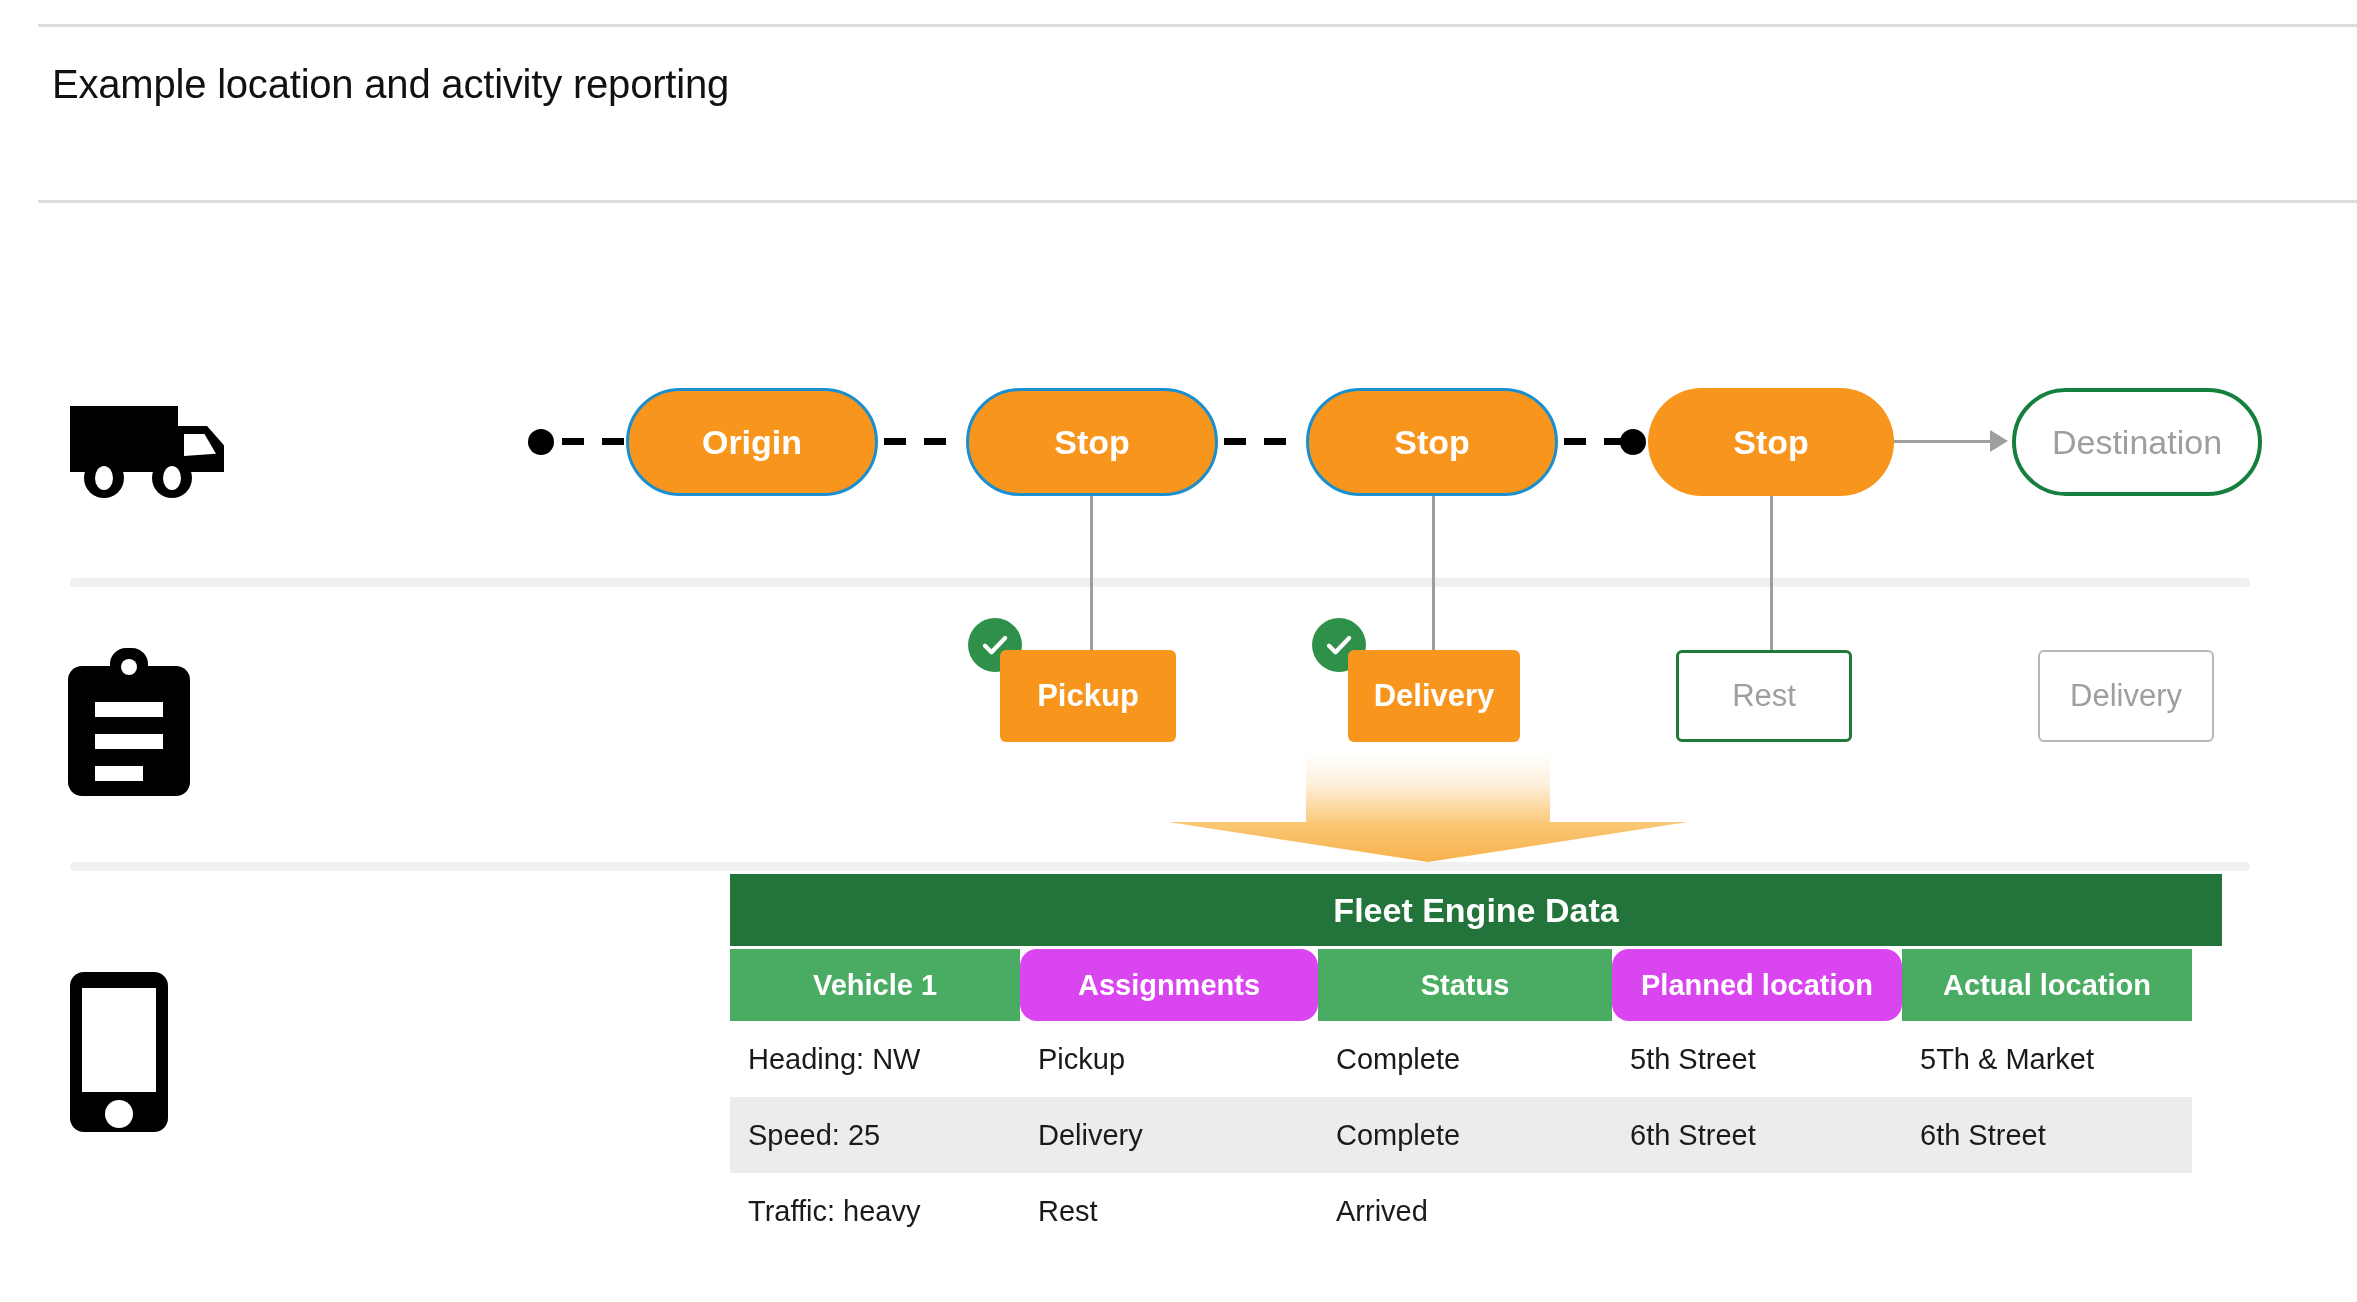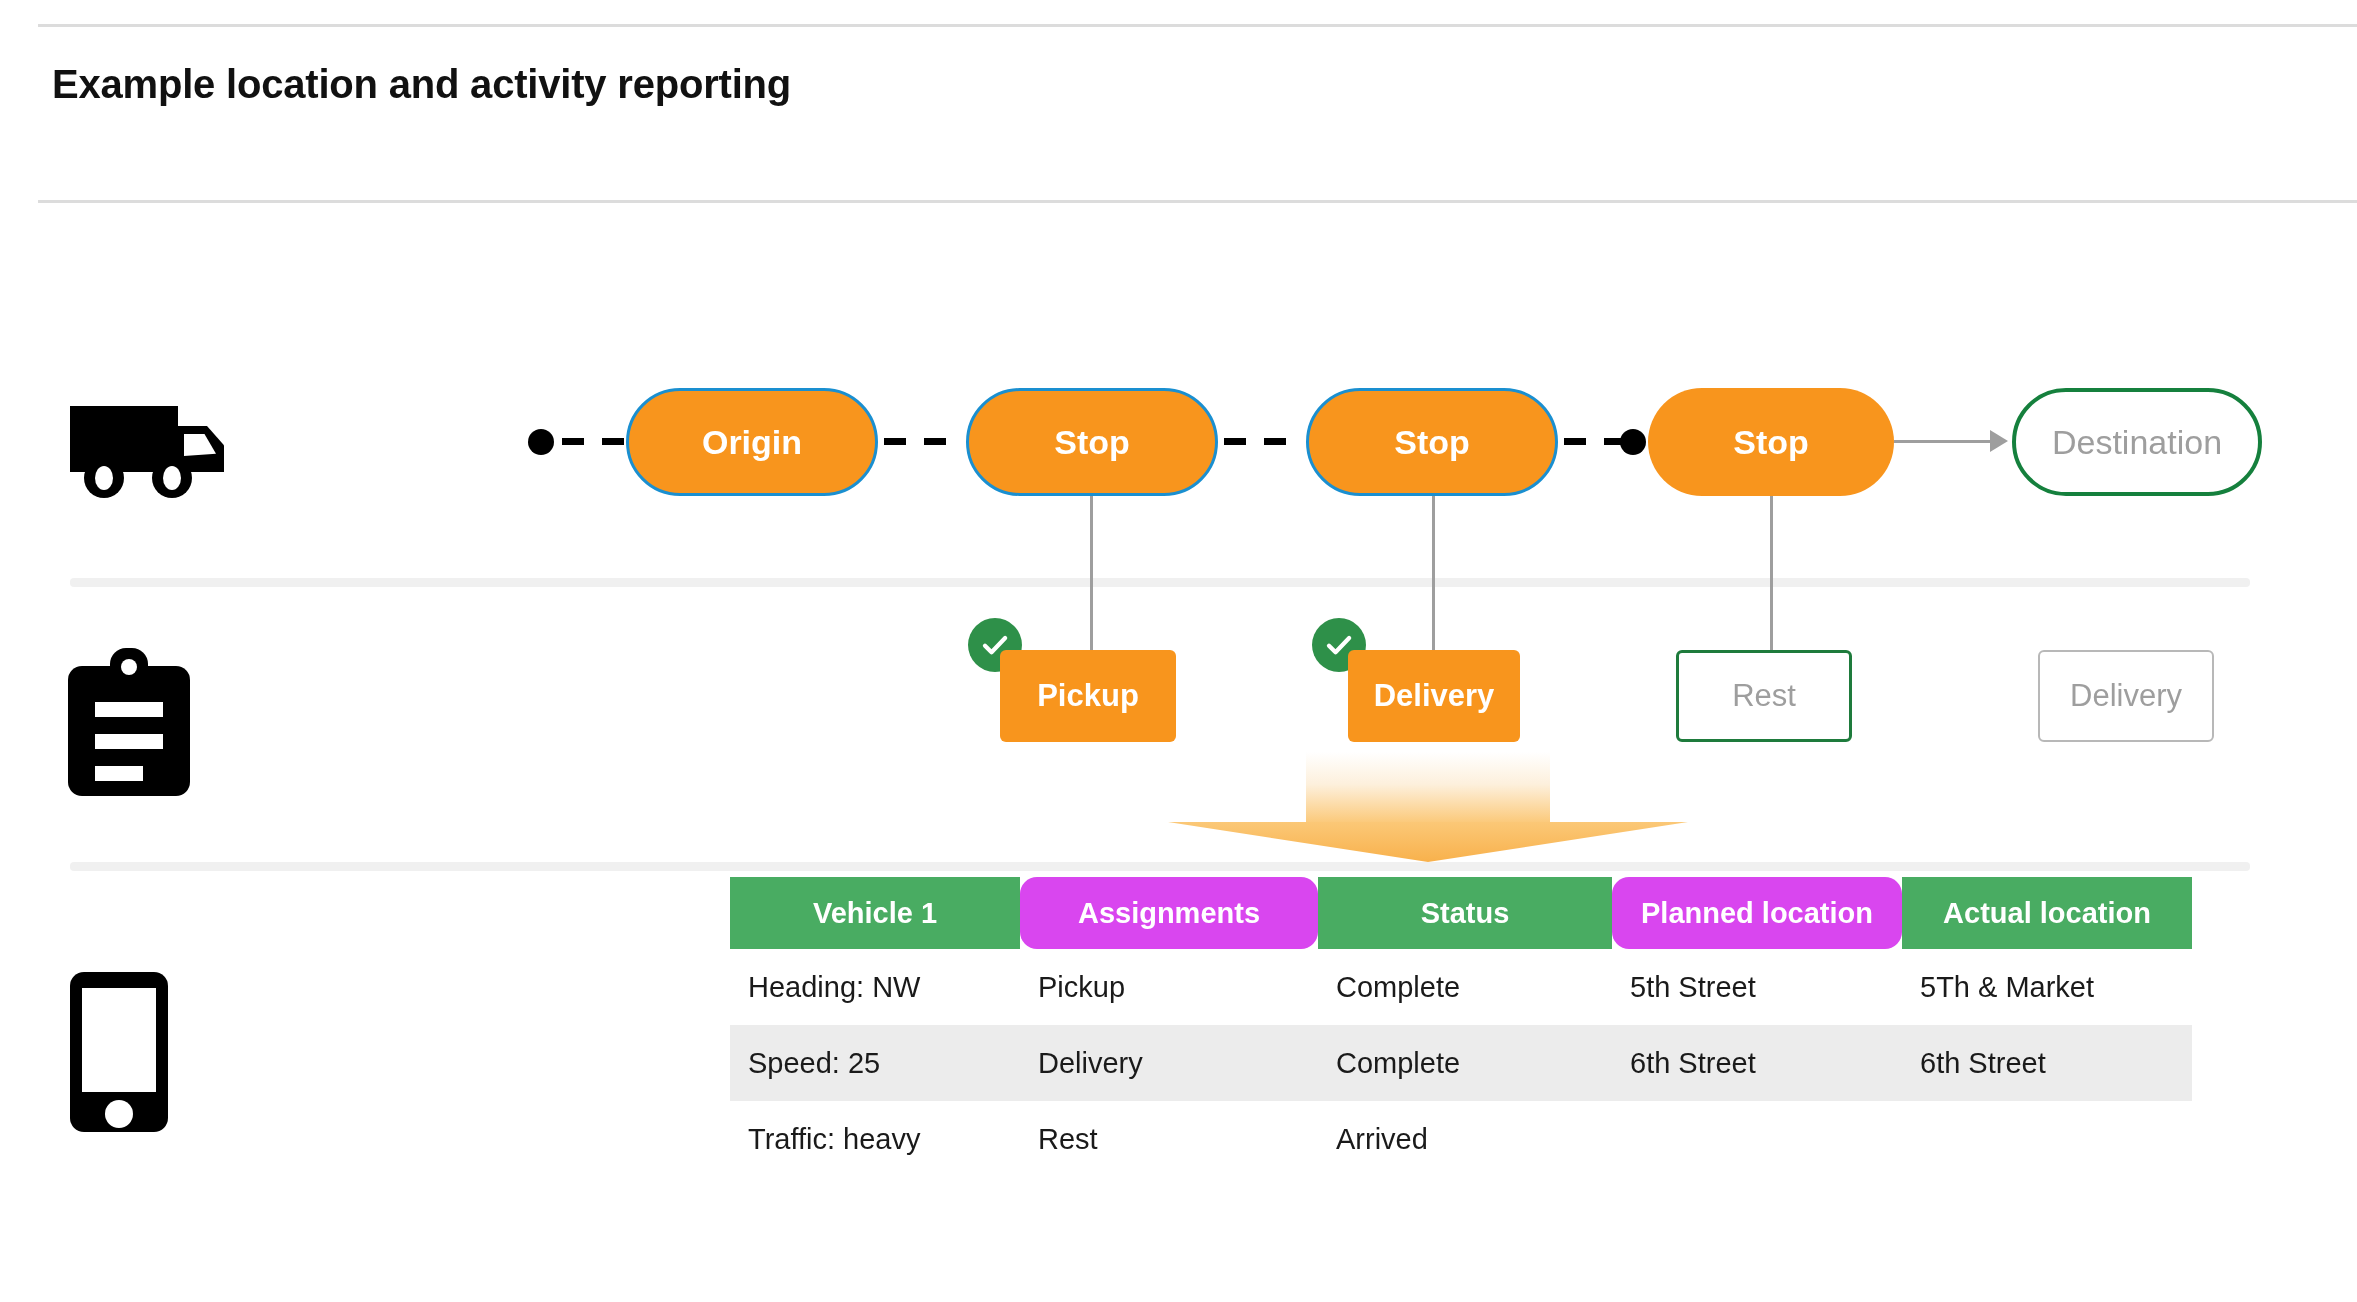--- a/index.html
+++ b/index.html
@@ -19,21 +19,21 @@
   .top-rule {
     position: absolute;
     left: 38px; top: 24px;
     width: 2319px; height: 3px;
     background: #dcdcdc;
   }
   .page-title {
     position: absolute;
     left: 52px; top: 62px;
     font-size: 40px;
-    font-weight: 700;
+    font-weight: 400;
     color: #111111;
     letter-spacing: -0.2px;
     white-space: nowrap;
   }
   .title-rule {
     position: absolute;
     left: 38px; top: 200px;
     width: 2319px; height: 3px;
     background: #dcdcdc;
   }
@@ -404,20 +404,21 @@
 <div class="act-card gray-outline" style="left:2038px; width:176px;">
   <span>Delivery</span>
 </div>
 
 <div class="big-arrow">
   <div class="stem"></div>
   <div class="head"></div>
 </div>
 
 <div class="fleet-table">
+  <div class="fleet-title">Fleet Engine Data</div>
   <table class="grid">
     <colgroup>
       <col class="c1">
         <col class="c2">
         <col class="c3">
         <col class="c4">
         <col class="c5">
     </colgroup>
     <thead>
       <tr>

